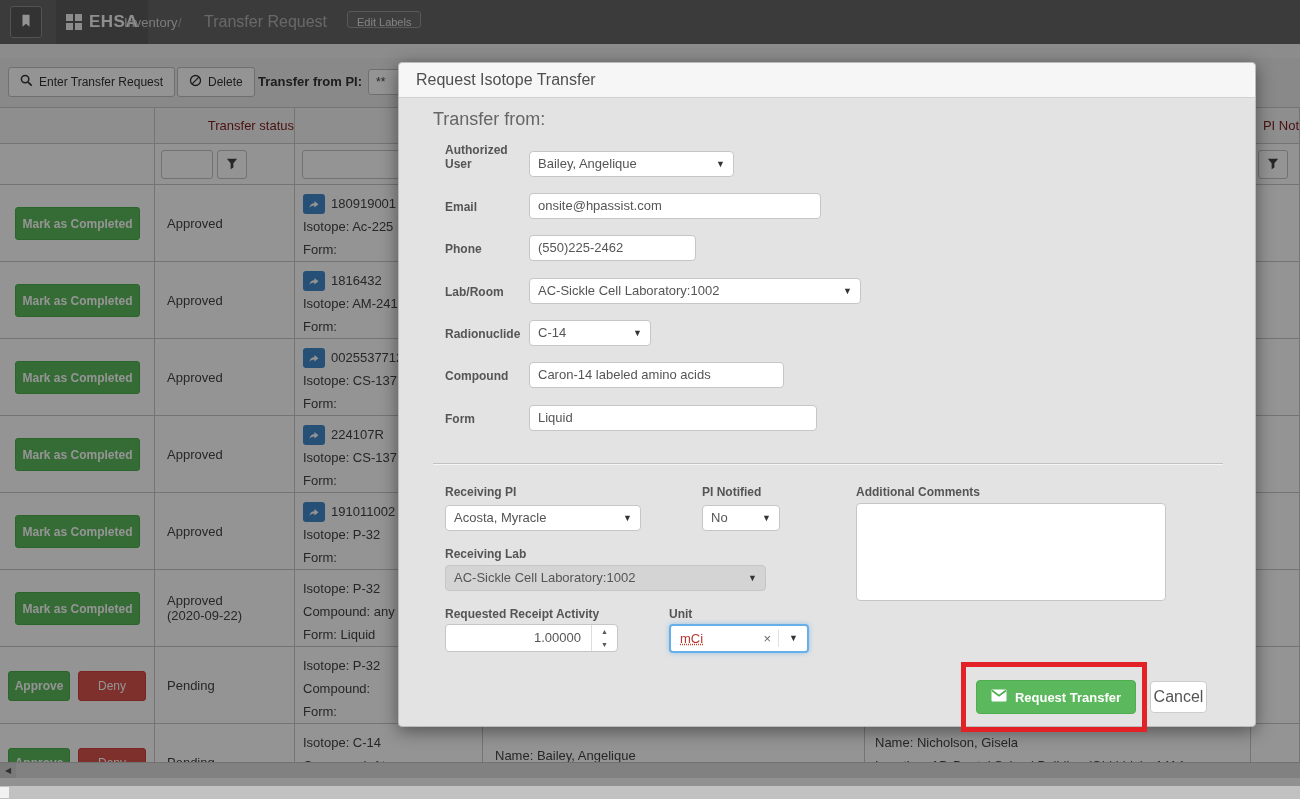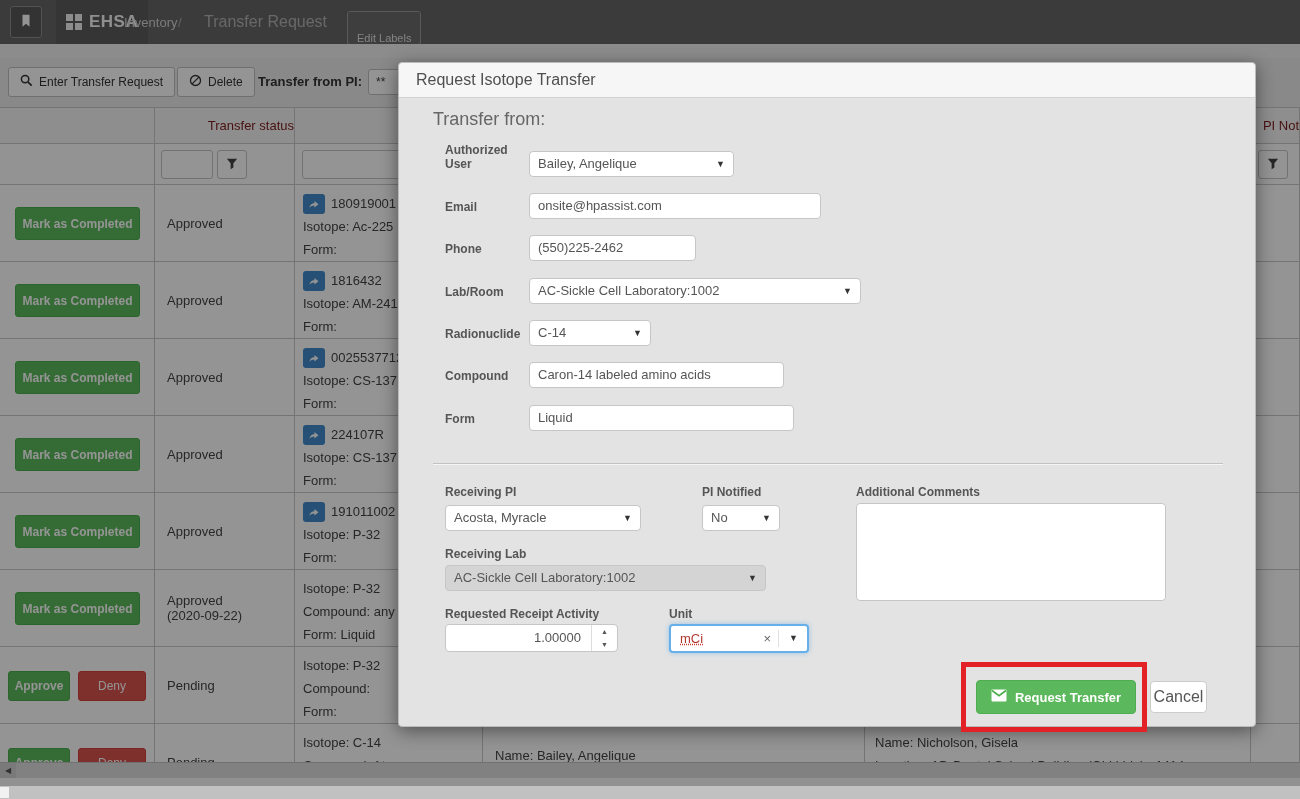--- a/index.html
+++ b/index.html
@@ -12,21 +12,21 @@
   .nav-sub { position:absolute; left:0; top:44px; width:1300px; height:14px; background:#f2f2f2; }
   .bm-btn { position:absolute; left:10px; top:6px; width:32px; height:32px; background:#585858; border:1px solid #8f8f8f; border-radius:3px; display:flex; align-items:center; justify-content:center; }
   .brand { position:absolute; left:56px; top:0; height:44px; display:flex; align-items:center; gap:7px; padding:0 10px; background:#5c5c5c; }
   .grid-ic { display:grid; grid-template-columns:7px 7px; grid-template-rows:7px 7px; gap:2px; }
   .grid-ic span { background:#f2f2f2; }
   .brand-txt { color:#f5f5f5; font-size:17px; font-weight:bold; letter-spacing:.5px; }
   .crumb { position:absolute; top:0; height:44px; display:flex; align-items:center; color:#d5d5d5; font-size:13px; }
   .crumb.sec { left:124px; }
   .crumb.sep { left:178px; color:#aaa; }
   .crumb.title { left:204px; font-size:16px; color:#b4b4b4; }
-  .edit-labels { position:absolute; left:347px; top:11px; height:30px; padding:16px 9px; border:1px solid #9b9b9b; border-radius:3px; color:#e0e0e0; font-size:11px; line-height:21px; background:#6b6b6b; }
+  .edit-labels { position:absolute; left:347px; top:11px; height:17px; padding:0 9px; border:1px solid #9b9b9b; border-radius:3px; color:#e0e0e0; font-size:11px; line-height:21px; background:#6b6b6b; }
 
   
   .toolbar-btn { position:absolute; top:67px; height:30px; background:#fff; border:1px solid #c0c0c0; border-radius:3px; font-size:12px; color:#333; display:flex; align-items:center; gap:6px; padding:0 11px; }
   .tb-enter { left:8px; }
   .tb-delete { left:177px; }
   .tb-label { position:absolute; left:258px; top:67px; height:30px; line-height:30px; font-size:13px; font-weight:bold; color:#333; }
   .tb-pi-value { position:absolute; left:368px; top:69px; width:60px; height:26px; background:#fff; border:1px solid #c0c0c0; border-radius:3px; font-size:12px; color:#444; line-height:24px; padding:0 7px; }
 
   
   .grid-area { position:absolute; left:0; top:107px; width:1300px; height:694px; }
@@ -420,21 +420,21 @@
     <div class="flabel" style="left:46px;top:222px;">Lab/Room</div>
     <div class="ctrl sel" style="left:130px;top:215px;width:332px;"><span>AC-Sickle Cell Laboratory:1002</span><span class="caret">▼</span></div>
 
     <div class="flabel" style="left:46px;top:264px;">Radionuclide</div>
     <div class="ctrl sel" style="left:130px;top:257px;width:122px;"><span>C-14</span><span class="caret">▼</span></div>
 
     <div class="flabel" style="left:46px;top:306px;">Compound</div>
     <div class="ctrl" style="left:130px;top:299px;width:255px;">Caron-14 labeled amino acids</div>
 
     <div class="flabel" style="left:46px;top:349px;">Form</div>
-    <div class="ctrl" style="left:130px;top:342px;width:265px;">Liquid</div>
+    <div class="ctrl" style="left:130px;top:342px;width:288px;">Liquid</div>
 
     <div class="divider"></div>
 
     <div class="flabel" style="left:46px;top:422px;">Receiving PI</div>
     <div class="ctrl sel" style="left:46px;top:442px;width:196px;"><span>Acosta, Myracle</span><span class="caret">▼</span></div>
 
     <div class="flabel" style="left:303px;top:422px;">PI Notified</div>
     <div class="ctrl sel" style="left:303px;top:442px;width:78px;"><span>No</span><span class="caret">▼</span></div>
 
     <div class="flabel" style="left:457px;top:422px;">Additional Comments</div>

